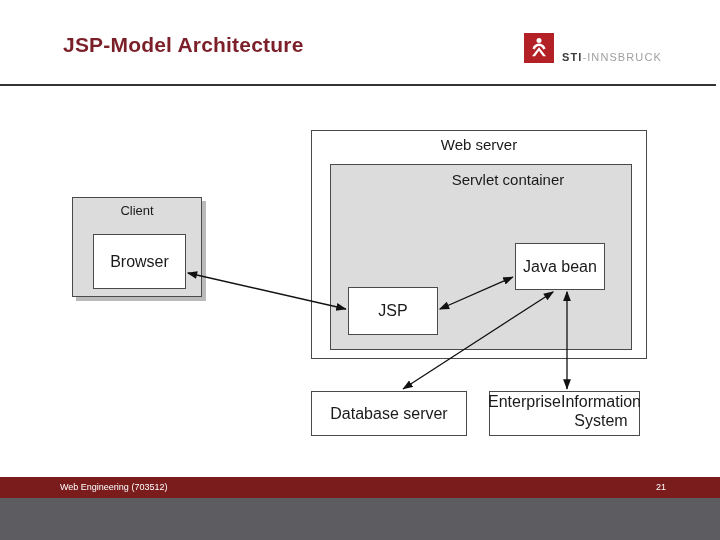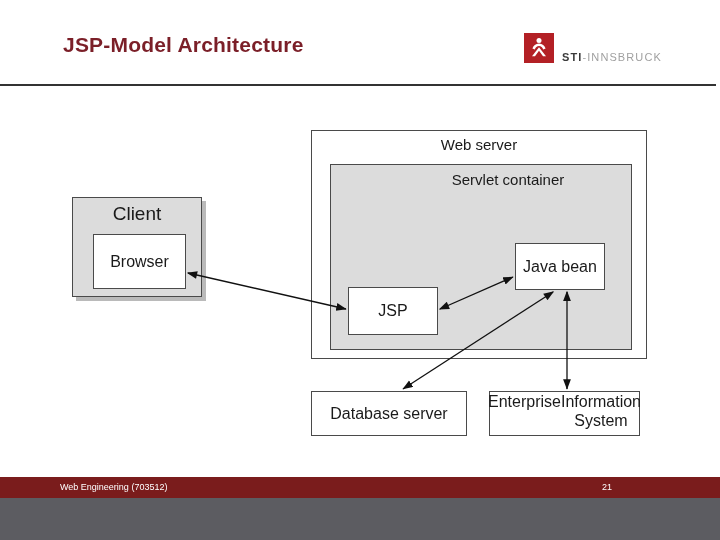--- a/index.html
+++ b/index.html
@@ -97,21 +97,21 @@
   .shadowed { box-shadow: 4px 4px 0 rgba(130,130,130,0.55); }
 
   
   #client-box {
     left: 72px;  top: 197px;  width: 130px; height: 100px;
   }
   #client-label {
     position: absolute;
     left: 72px; top: 203px; width: 130px;
     text-align: center;
-    font-size: 19px;
+    font-size: 13px;
     color: #1a1a1a;
   }
   #browser-box {
     left: 93px; top: 234px; width: 93px; height: 55px;
     display: flex; align-items: center; justify-content: center;
   }
 
   
   #webserver-box {
     left: 311px; top: 130px; width: 336px; height: 229px;
@@ -159,21 +159,21 @@
   }
   #footer-text {
     position: absolute;
     left: 60px; top: 482px;
     color: #ffffff;
     font-size: 9px;
     white-space: nowrap;
   }
   #footer-pagenum {
     position: absolute;
-    left: 602px; top: 482px;
+    left: 656px; top: 482px;
     color: #ffffff;
     font-size: 9px;
   }
   #footer-strip {
     position: absolute;
     left: 0; top: 498px;
     width: 720px; height: 42px;
     background: #5c5c61;
   }
 </style>

